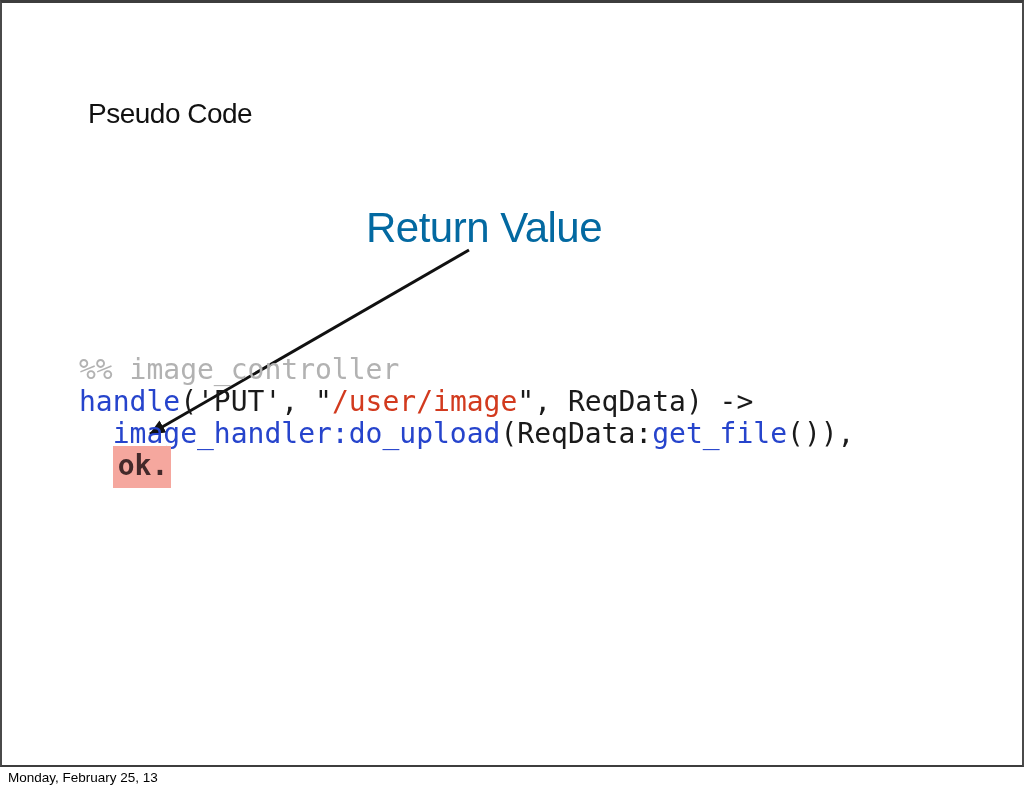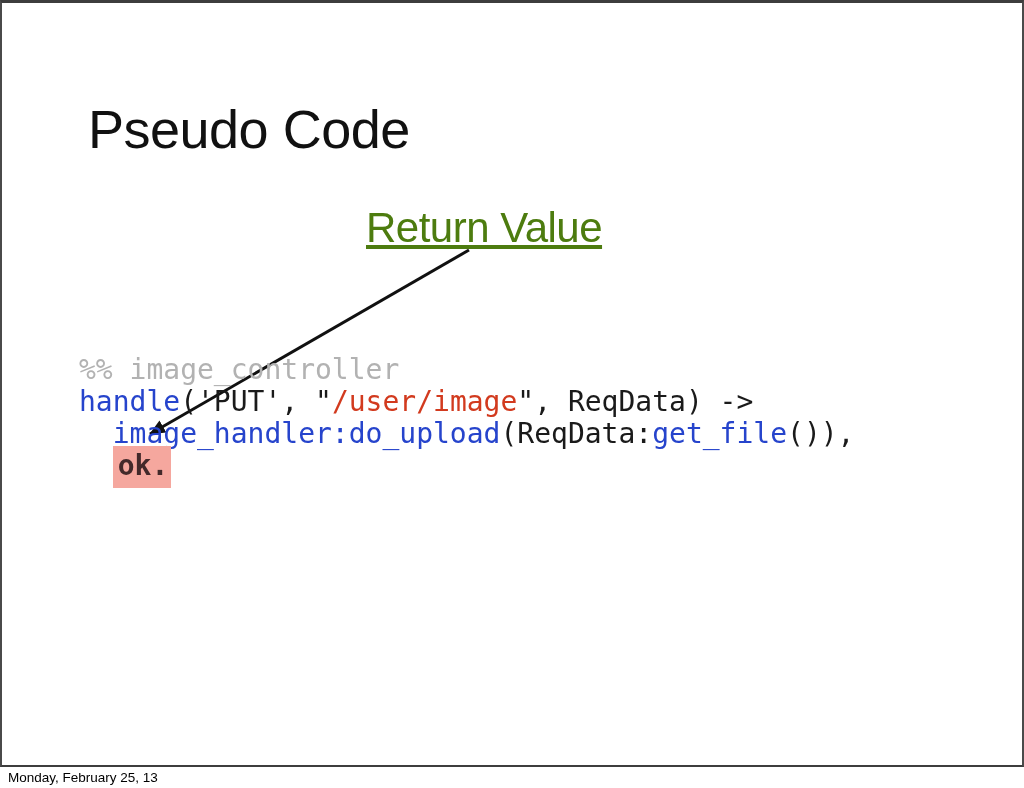--- a/index.html
+++ b/index.html
@@ -10,28 +10,28 @@
     position:absolute; left:0; top:0; width:1024px; height:767px;
     background:#ffffff;
     border-top:3px solid #3d3d3d;
     border-left:2px solid #4a4a4a;
     border-right:2px solid #4a4a4a;
     border-bottom:2px solid #3d3d3d;
   }
 
   .slide-title {
     position:absolute; left:86px; top:95px;
-    font-size:54px; font-weight:400; color:#111111;
+    font-size:28px; font-weight:400; color:#111111;
     letter-spacing:-0.5px; white-space:nowrap;
   }
 
   .annotation-label {
     position:absolute; left:364px; top:201px;
-    font-size:42px; font-weight:400; color:#4d7c0f;
-    letter-spacing:-0.5px; white-space:nowrap;text-decoration:underline;
+    font-size:42px; font-weight:400; color:#0369a1;
+    letter-spacing:-0.5px; white-space:nowrap;
   }
 
   .arrow-layer {
     position:absolute; left:0; top:0; width:1024px; height:767px;
     pointer-events:none;
   }
 
   .code-block {
     position:absolute; left:77px; top:351px;
     font-family:"DejaVu Sans Mono", monospace;

